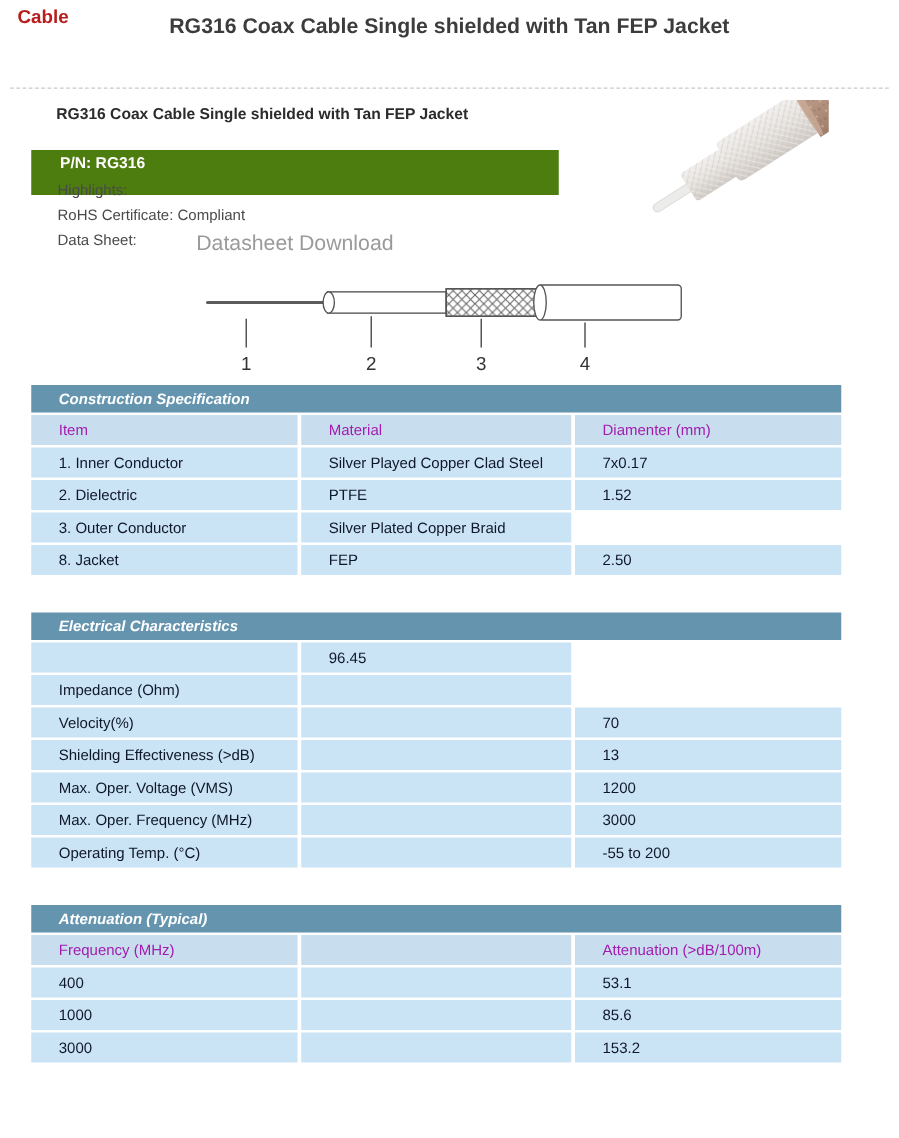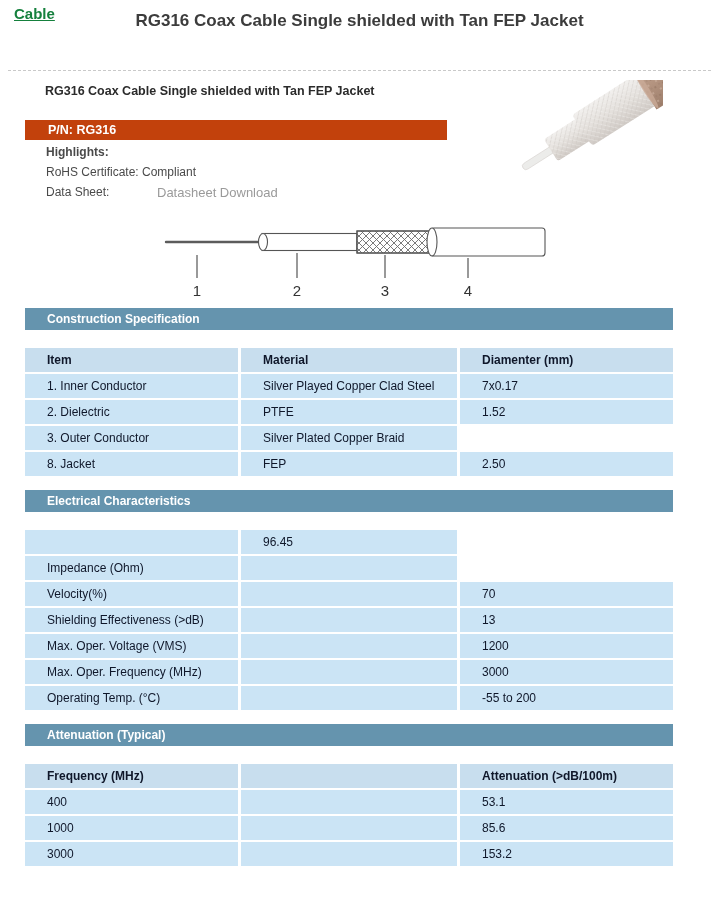--- a/index.html
+++ b/index.html
@@ -4,50 +4,50 @@
 <style>
   * { margin:0; padding:0; box-sizing:border-box; }
   html,body { background:#fff; }
   body {
     position:relative; width:719px; height:910px; overflow:hidden;
     font-family:"Liberation Sans","DejaVu Sans",sans-serif; color:#3a3a3a;
   }
   .abs { position:absolute; }
 
   
-  .nav-link { left:14px; top:5px; font-size:15px; font-weight:bold; color:#15803d; cursor:pointer;text-decoration:underline; }
+  .nav-link { left:14px; top:5px; font-size:15px; font-weight:bold; color:#b91c1c; cursor:pointer; }
   .page-title { left:0; right:0; top:11px; text-align:center; font-size:17px; font-weight:bold; color:#3c3c3c; }
   .dashed-divider { left:8px; right:8px; top:70px; border-top:1px dashed #c9c9c9; height:0; }
 
   
   .product-heading { left:45px; top:84px; font-size:12.5px; font-weight:bold; color:#2b2b2b; }
-  .pn-bar { left:25px; top:120px; width:422px; height:20px; background:#c2410c;
+  .pn-bar { left:25px; top:120px; width:422px; height:36px; background:#4d7c0f;
             color:#fff; font-size:12.5px; font-weight:bold; line-height:20px; padding-left:23px; }
   .info-line { left:46px; font-size:12px; color:#4a4a4a; }
-  .info-hl { top:145px;font-weight:bold; }
+  .info-hl { top:145px; }
   .info-rohs { top:165px; }
   .info-ds { top:185px; }
-  .ds-link { left:157px; top:185px; font-size:13px; color:#9a9a9a; cursor:pointer; }
+  .ds-link { left:157px; top:185px; font-size:17px; color:#9a9a9a; cursor:pointer; }
 
   .photo-wrap { left:498px; top:80px; width:165px; height:105px; }
   .diagram-wrap { left:135px; top:222px; width:440px; height:80px; }
 
   
   .section { left:25px; width:648px; }
   .sec-construction { top:308px; }
   .sec-electrical  { top:490px; }
   .sec-attenuation { top:724px; }
   .section-bar {
     height:22px; line-height:22px; background:#6594ae; color:#fff;
-    font-size:12px; font-weight:bold; padding-left:22px; margin-bottom:18px;
+    font-size:12px; font-weight:bold; padding-left:22px; margin-bottom:2px;font-style:italic;
   }
   .t-row { display:grid; grid-template-columns:213px 216px 213px; column-gap:3px; margin-bottom:2px; }
   .t-cell { height:24px; line-height:24px; background:#cbe4f5; font-size:12px;
             padding-left:22px; overflow:hidden; white-space:nowrap; color:#0f172a; }
-  .head .t-cell { font-weight:bold; background:#c8deee; color:#0f172a; }
+  .head .t-cell { font-weight:normal; background:#c8deee; color:#a21caf; }
 </style>
 </head>
 <body>
 
 <a class="abs nav-link">Cable</a>
 <div class="abs page-title">RG316 Coax Cable Single shielded with Tan FEP Jacket</div>
 <div class="abs dashed-divider"></div>
 
 <div class="abs product-heading">RG316 Coax Cable Single shielded with Tan FEP Jacket</div>
 <div class="abs pn-bar">P/N: RG316</div>

